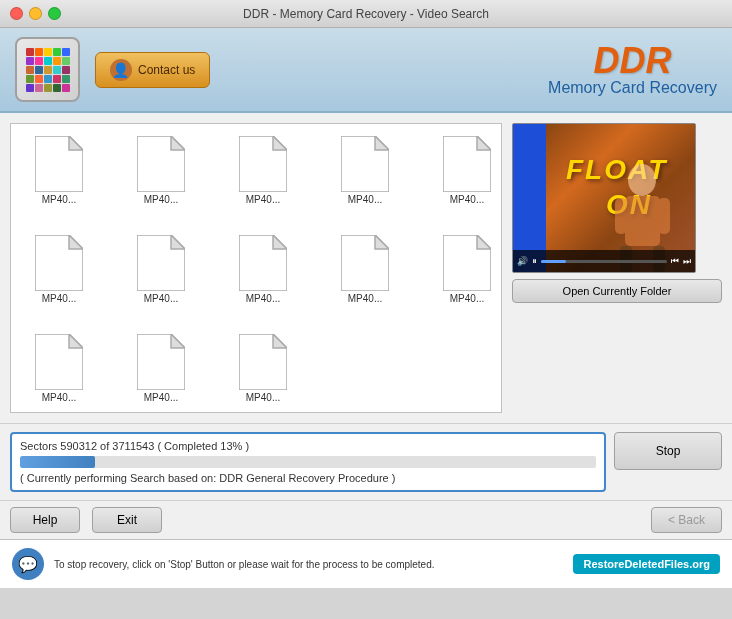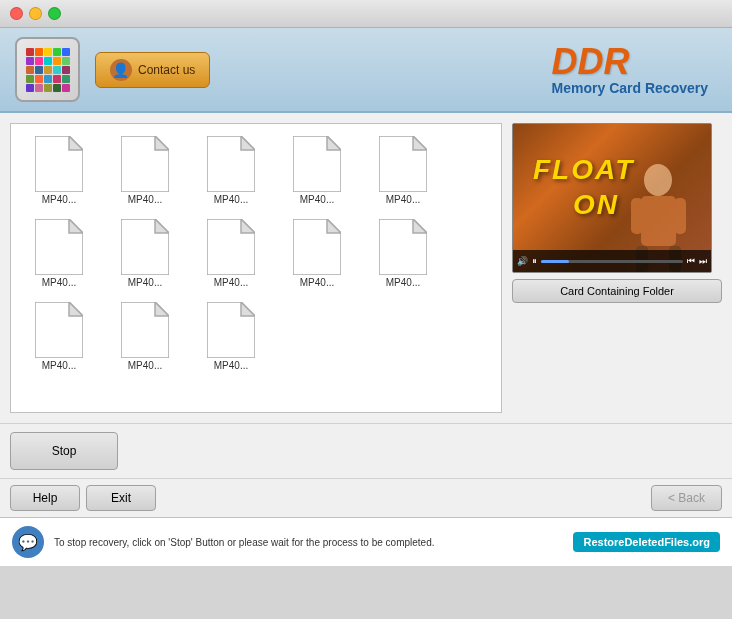--- a/index.html
+++ b/index.html
@@ -93,34 +93,35 @@
       height: 22px;
       background: #c07030;
       border-radius: 50%;
       display: flex;
       align-items: center;
       justify-content: center;
       font-size: 14px;
     }
     .ddr-brand {
       position: absolute;
-      right: 24px;
+      right: 15px;
+      text-align: center;
     }
     .ddr-title {
       font-size: 36px;
       font-weight: bold;
       color: #e06010;
       text-shadow: 1px 1px 2px rgba(0,0,0,0.2);
       font-style: italic;
       line-height: 1;
     }
     .ddr-subtitle {
-      font-size: 14px;
+      font-size: 16px;
       color: #2060a0;
-      font-weight: bold;
+      font-weight: normal;
     }
 
     
     .main-content {
       background: #f0f0f0;
       display: flex;
       padding: 10px;
       gap: 10px;
       height: 310px;
     }
@@ -129,21 +130,21 @@
     .file-grid-container {
       flex: 1;
       border: 1px solid #c0c0c0;
       background: white;
       overflow: auto;
       padding: 8px;
     }
     .file-grid {
       display: grid;
       grid-template-columns: repeat(5, 80px);
-      gap: 6px;
+      gap: 22px;
     }
     .file-item {
       display: flex;
       flex-direction: column;
       align-items: center;
       padding: 4px;
       cursor: pointer;
       border-radius: 4px;
     }
     .file-icon {
@@ -172,27 +173,28 @@
       display: flex;
       flex-direction: column;
       gap: 6px;
     }
     .preview-filename {
       font-size: 11px;
       font-weight: bold;
       color: #333;
     }
     .preview-video {
-      width: 200px;
+      width: 184px;
       height: 150px;
       background: #1d4ed8;
       border: 1px solid #888;
       border-radius: 2px;
       overflow: hidden;
       position: relative;
+      padding-left: 33px;
     }
     .video-placeholder {
       width: 100%;
       height: 100%;
       background: linear-gradient(135deg, #8b4513 0%, #d2691e 30%, #8b4513 60%, #a0522d 100%);
       display: flex;
       align-items: center;
       justify-content: center;
       position: relative;
     }
@@ -299,21 +301,21 @@
       align-items: center;
       justify-content: center;
     }
 
     
     .bottom-nav {
       background: #f0f0f0;
       padding: 6px 10px;
       display: flex;
       align-items: center;
-      gap: 6px;
+      gap: 12px;
       border-top: 1px solid #d0d0d0;
     }
     .nav-btn {
       background: linear-gradient(to bottom, #e8e8e8, #d0d0d0);
       border: 1px solid #a0a0a0;
       border-radius: 4px;
       padding: 5px 16px;
       font-size: 12px;
       cursor: pointer;
       min-width: 70px;
@@ -363,20 +365,21 @@
   </style>
 </head>
 <body>
 
 <div class="title-bar">
   <div class="title-bar-buttons">
     <div class="tb-btn tb-close"></div>
     <div class="tb-btn tb-min"></div>
     <div class="tb-btn tb-max"></div>
   </div>
+  <span class="title-bar-text">DDR - Memory Card Recovery - Video Search</span>
 </div>
 
 <div class="header">
   <div class="logo-icon">
     <div class="logo-grid" id="logo-grid">
         <div class="logo-cell" style="background: rgb(204, 51, 51);"></div>
         <div class="logo-cell" style="background: rgb(255, 102, 0);"></div>
         <div class="logo-cell" style="background: rgb(255, 204, 0);"></div>
         <div class="logo-cell" style="background: rgb(51, 204, 51);"></div>
         <div class="logo-cell" style="background: rgb(51, 102, 255);"></div>
@@ -555,27 +558,34 @@
         <span class="vc-btn">🔊</span>
         <span class="vc-btn">⏸</span>
         <div class="vc-progress">
           <div class="vc-progress-fill"></div>
         </div>
         <span class="vc-btn">⏮</span>
         <span class="vc-btn">⏭</span>
       </div>
     </div>
     <button class="open-folder-btn">
-      <span>Card Containing Folder</span>
+      <span>Open Currently Folder</span>
     </button>
   </div>
 </div>
 
 <div class="progress-area">
   <div class="progress-row">
+    <div class="progress-info-box">
+      <div class="progress-status-text">Sectors 590312 of 3711543   ( Completed 13% )</div>
+      <div class="progress-bar-container">
+        <div class="progress-bar-fill" id="progress-fill" style="width: 13%;"></div>
+      </div>
+      <div class="progress-procedure-text">( Currently performing Search based on: DDR General Recovery Procedure )</div>
+    </div>
     <button class="stop-btn">
       <span>Stop</span>
     </button>
   </div>
 </div>
 
 <div class="bottom-nav">
   <button class="nav-btn">
     <span>Help</span>
   </button>

